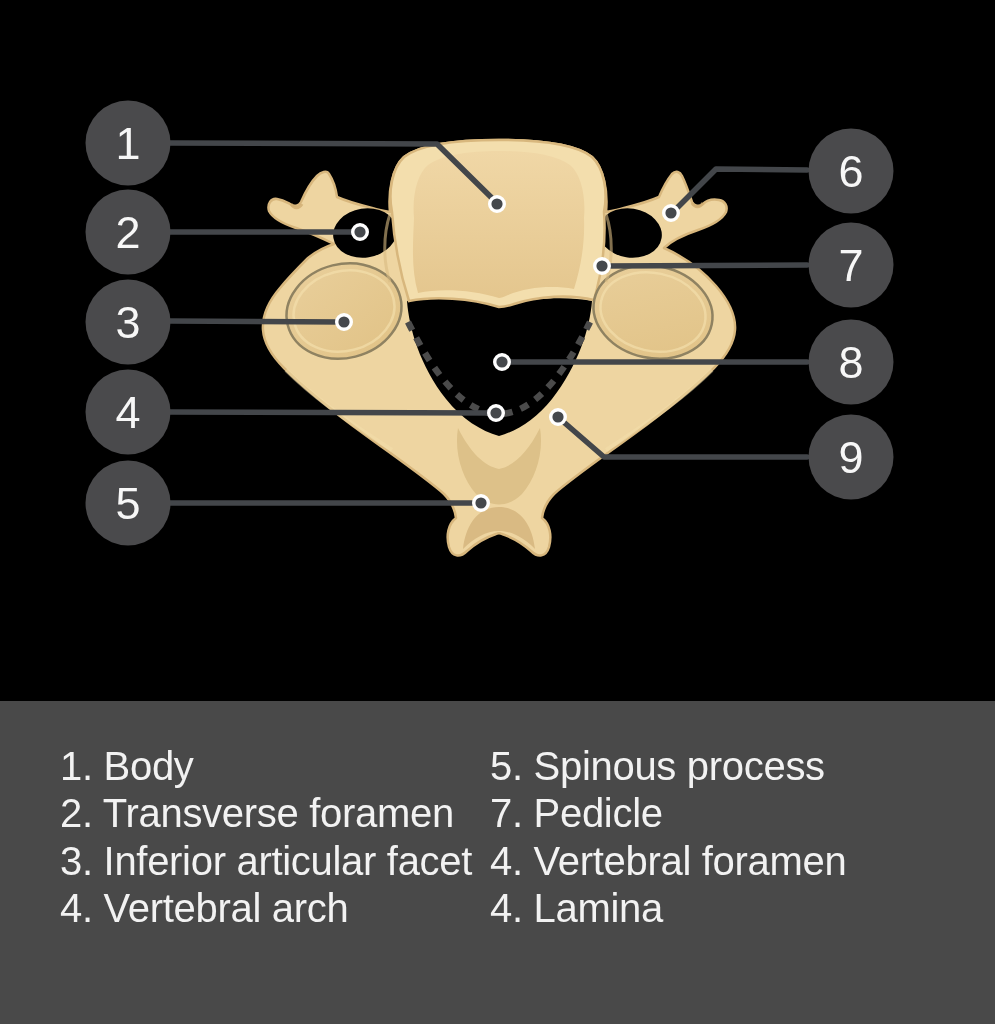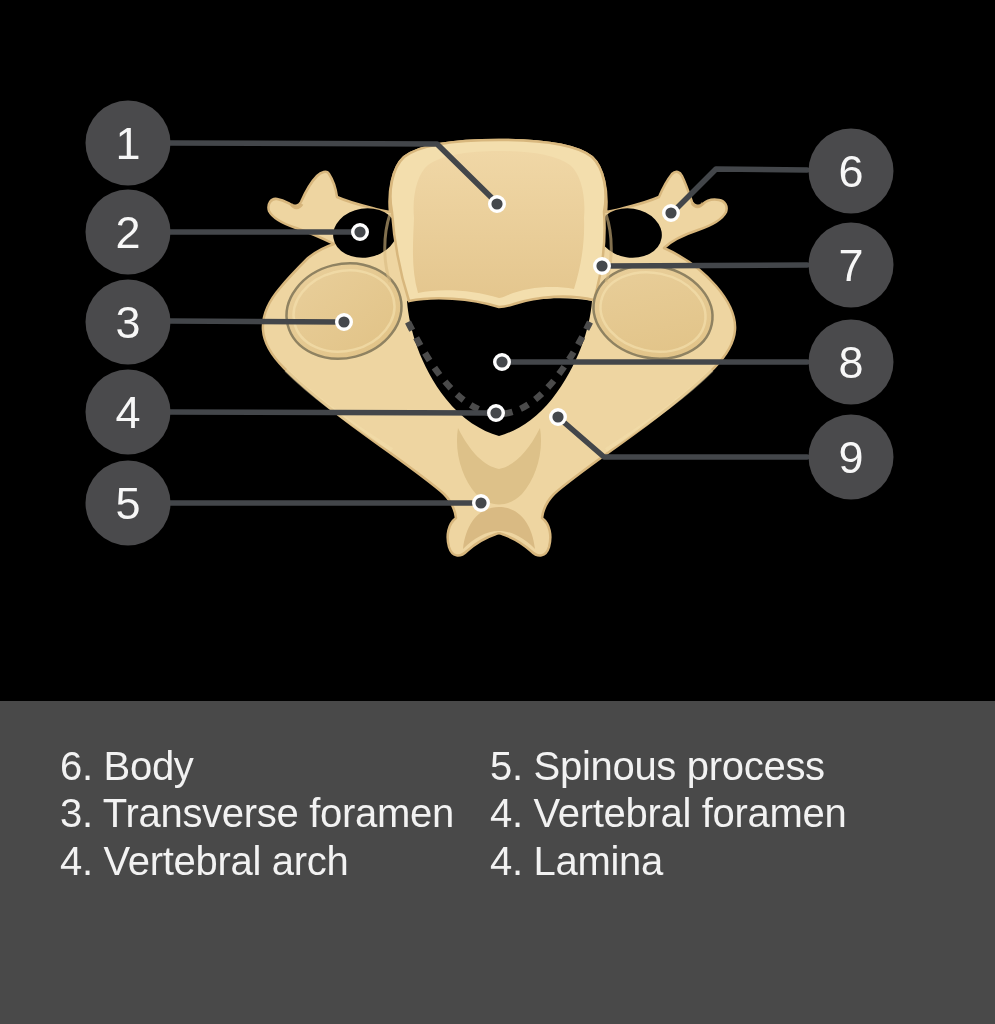--- a/index.html
+++ b/index.html
@@ -162,24 +162,26 @@
       </g>
       <g>
         <circle cx="851" cy="457" r="42.5" fill="#4a4a4c"></circle>
         <text class="marker-num" x="851" y="473" text-anchor="middle">9</text>
       </g>
     </g>
   </svg>
 
   <div class="legend">
     <div class="legend-col legend-col-left">
-      <div class="legend-item">6. Body</div>
-      <div class="legend-item">3. Transverse foramen</div>
+      <div class="legend-item">1. Body</div>
+      <div class="legend-item">2. Transverse foramen</div>
+      <div class="legend-item">3. Inferior articular facet</div>
       <div class="legend-item">4. Vertebral arch</div>
     </div>
     <div class="legend-col legend-col-right">
       <div class="legend-item">5. Spinous process</div>
+      <div class="legend-item">7. Pedicle</div>
       <div class="legend-item">4. Vertebral foramen</div>
       <div class="legend-item">4. Lamina</div>
     </div>
   </div>
 
 </div>
 
 </body></html>

